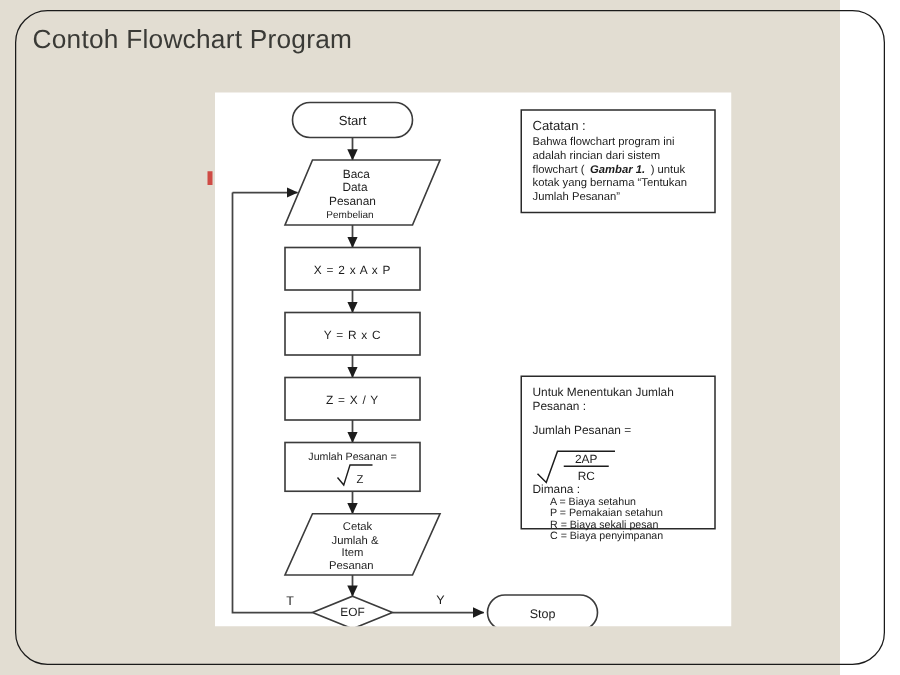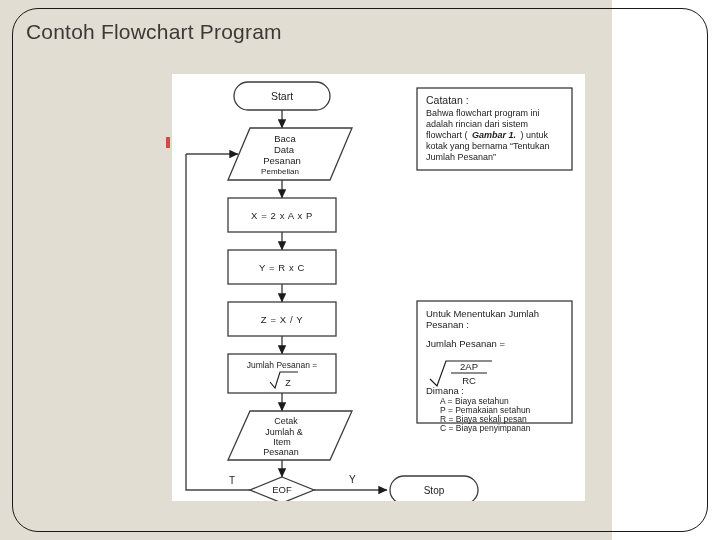--- a/index.html
+++ b/index.html
@@ -8,21 +8,21 @@
     background: #ffffff;
   }
   body {
     width: 720px;
     height: 540px;
     overflow: hidden;
     font-family: "Liberation Sans", sans-serif;
   }
   .slide {
     position: relative;
-    width: 612px;
+    width: 672px;
     height: 540px;
     background: #e2ddd2;
     box-sizing: border-box;
   }
   .slide-border {
     position: absolute;
     left: 12px;
     top: 8px;
     width: 696px;
     height: 524px;

